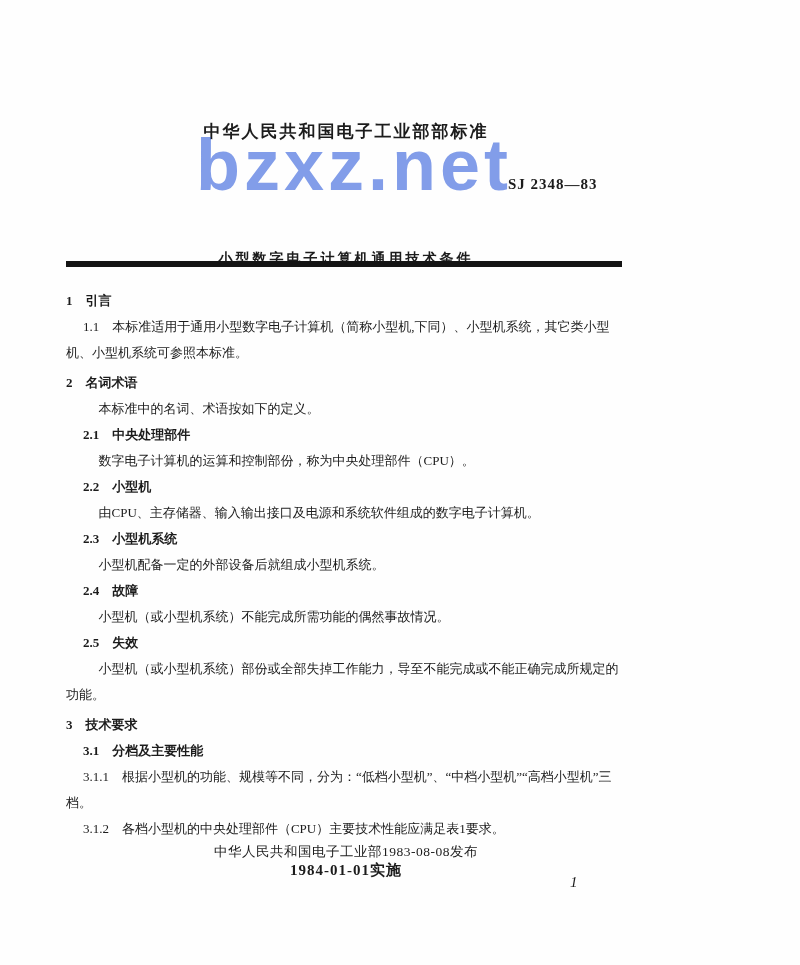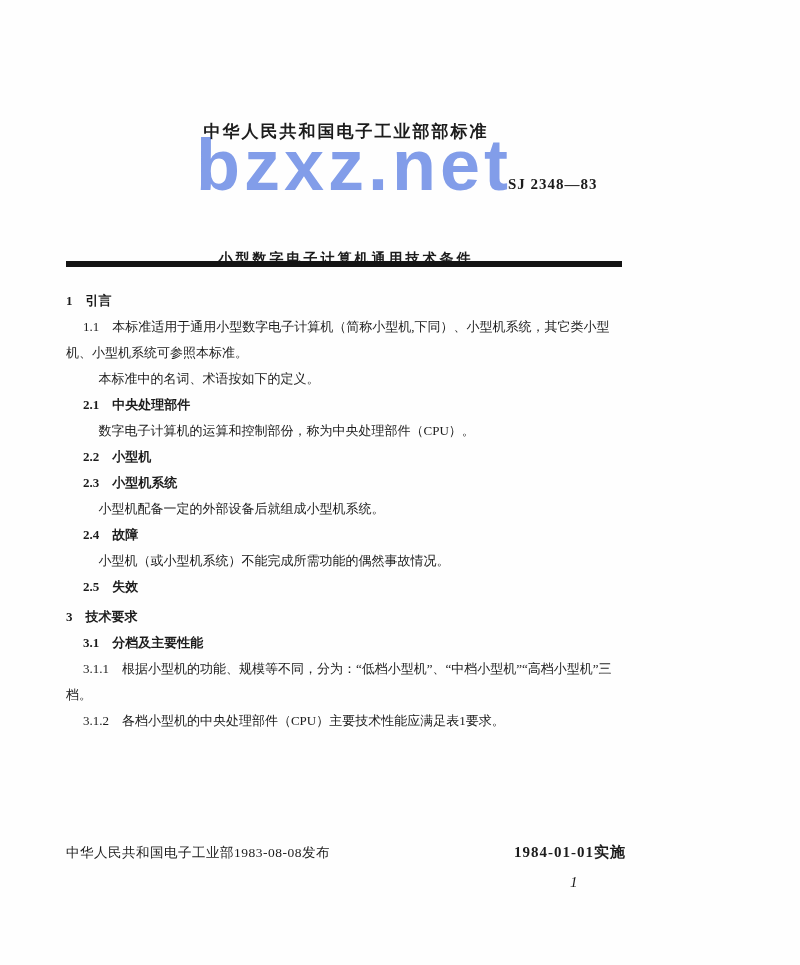--- a/index.html
+++ b/index.html
@@ -42,21 +42,21 @@
     font-size:13px;line-height:26px;
   }
   .body-text p{margin:0;}
   .s-h1{font-weight:bold;margin-top:4px !important;}
   .s-sub{font-weight:bold;padding-left:1.3em;}
   .s-num{text-indent:1.3em;}
   .s-ind{text-indent:2.5em;}
 
   .footer{
     top:843px;
-    display:flex;justify-content:space-between;align-items:center;
+    display:flex;justify-content:space-between;align-items:center;flex-direction:column;
   }
   .footer .f-left{font-size:13.5px;letter-spacing:0.5px;}
   .footer .f-right{font-size:15px;font-weight:bold;letter-spacing:1px;}
   .page-no{
     position:absolute;left:570px;top:874px;
     font-size:15px;font-style:italic;
   }
 </style>
 </head>
 <body>
@@ -69,29 +69,32 @@
 
   <div class="std-no">SJ 2348—83</div>
 
   <div class="col doc-title">小型数字电子计算机通用技术条件</div>
 
   <div class="rule"></div>
 
   <div class="col body-text">
     <p class="s-h1">1　引言</p>
     <p class="s-num">1.1　本标准适用于通用小型数字电子计算机（简称小型机,下同）、小型机系统，其它类小型机、小型机系统可参照本标准。</p>
+    <p class="s-h1">2　名词术语</p>
     <p class="s-ind">本标准中的名词、术语按如下的定义。</p>
     <p class="s-sub">2.1　中央处理部件</p>
     <p class="s-ind">数字电子计算机的运算和控制部份，称为中央处理部件（CPU）。</p>
     <p class="s-sub">2.2　小型机</p>
+    <p class="s-ind">由CPU、主存储器、输入输出接口及电源和系统软件组成的数字电子计算机。</p>
     <p class="s-sub">2.3　小型机系统</p>
     <p class="s-ind">小型机配备一定的外部设备后就组成小型机系统。</p>
     <p class="s-sub">2.4　故障</p>
     <p class="s-ind">小型机（或小型机系统）不能完成所需功能的偶然事故情况。</p>
     <p class="s-sub">2.5　失效</p>
+    <p class="s-ind">小型机（或小型机系统）部份或全部失掉工作能力，导至不能完成或不能正确完成所规定的功能。</p>
     <p class="s-h1">3　技术要求</p>
     <p class="s-sub">3.1　分档及主要性能</p>
     <p class="s-num">3.1.1　根据小型机的功能、规模等不同，分为：“低档小型机”、“中档小型机”“高档小型机”三档。</p>
     <p class="s-num">3.1.2　各档小型机的中央处理部件（CPU）主要技术性能应满足表1要求。</p>
   </div>
 
   <div class="col footer">
     <span class="f-left">中华人民共和国电子工业部1983-08-08发布</span>
     <span class="f-right">1984-01-01实施</span>
   </div>

